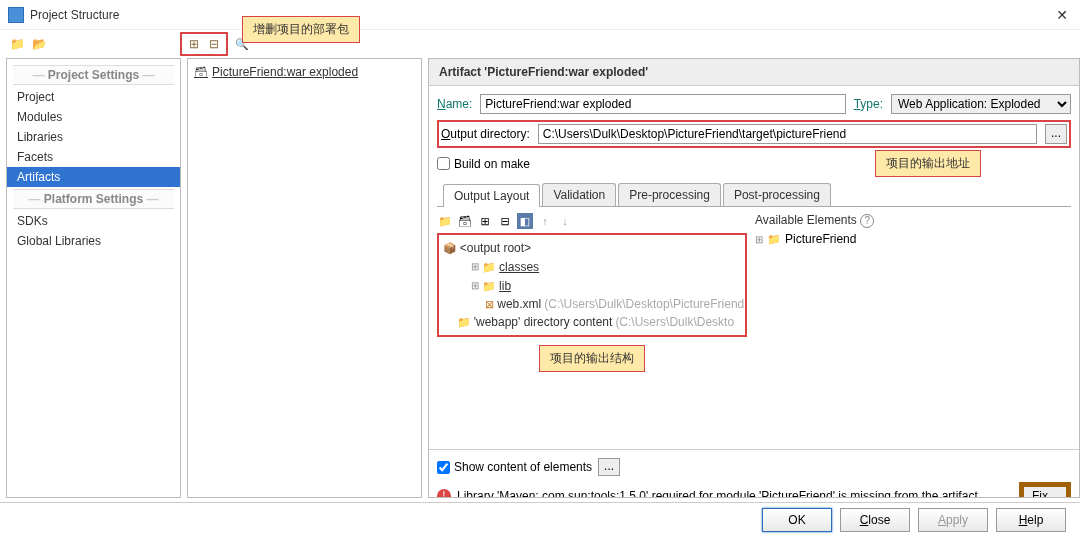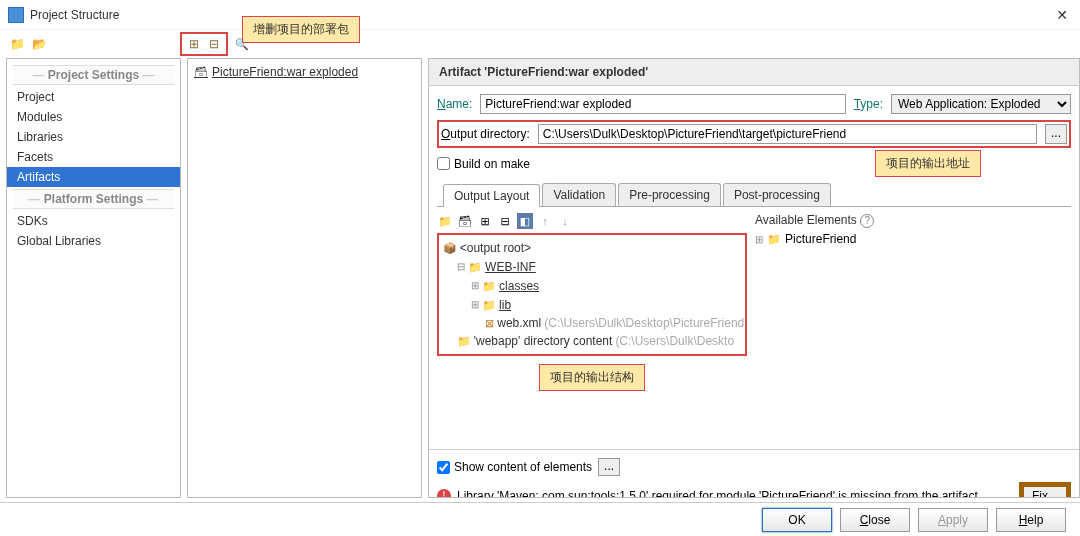--- a/index.html
+++ b/index.html
@@ -163,25 +163,20 @@
      <span class="t5"></span>
      <span class="t6"></span>
      <span class="t7"></span>
     </div>
     <div class="tree-wrap">
      <div class="tree">
       <div class="n">
                 <span class="pk"></span>
                 <span>&lt;output root&gt;</span>
               </div>
-      <div class="n ind1">
-                <span class="exp"></span>
-                <span class="fd"></span>
-                <span class="ul">WEB-INF</span>
-              </div>
       <div class="n ind2">
                 <span class="col"></span>
                 <span class="fd"></span>
                 <span class="ul">classes</span>
               </div>
       <div class="n ind2">
                 <span class="col"></span>
                 <span class="fd"></span>
                 <span class="ul">lib</span>
               </div>

